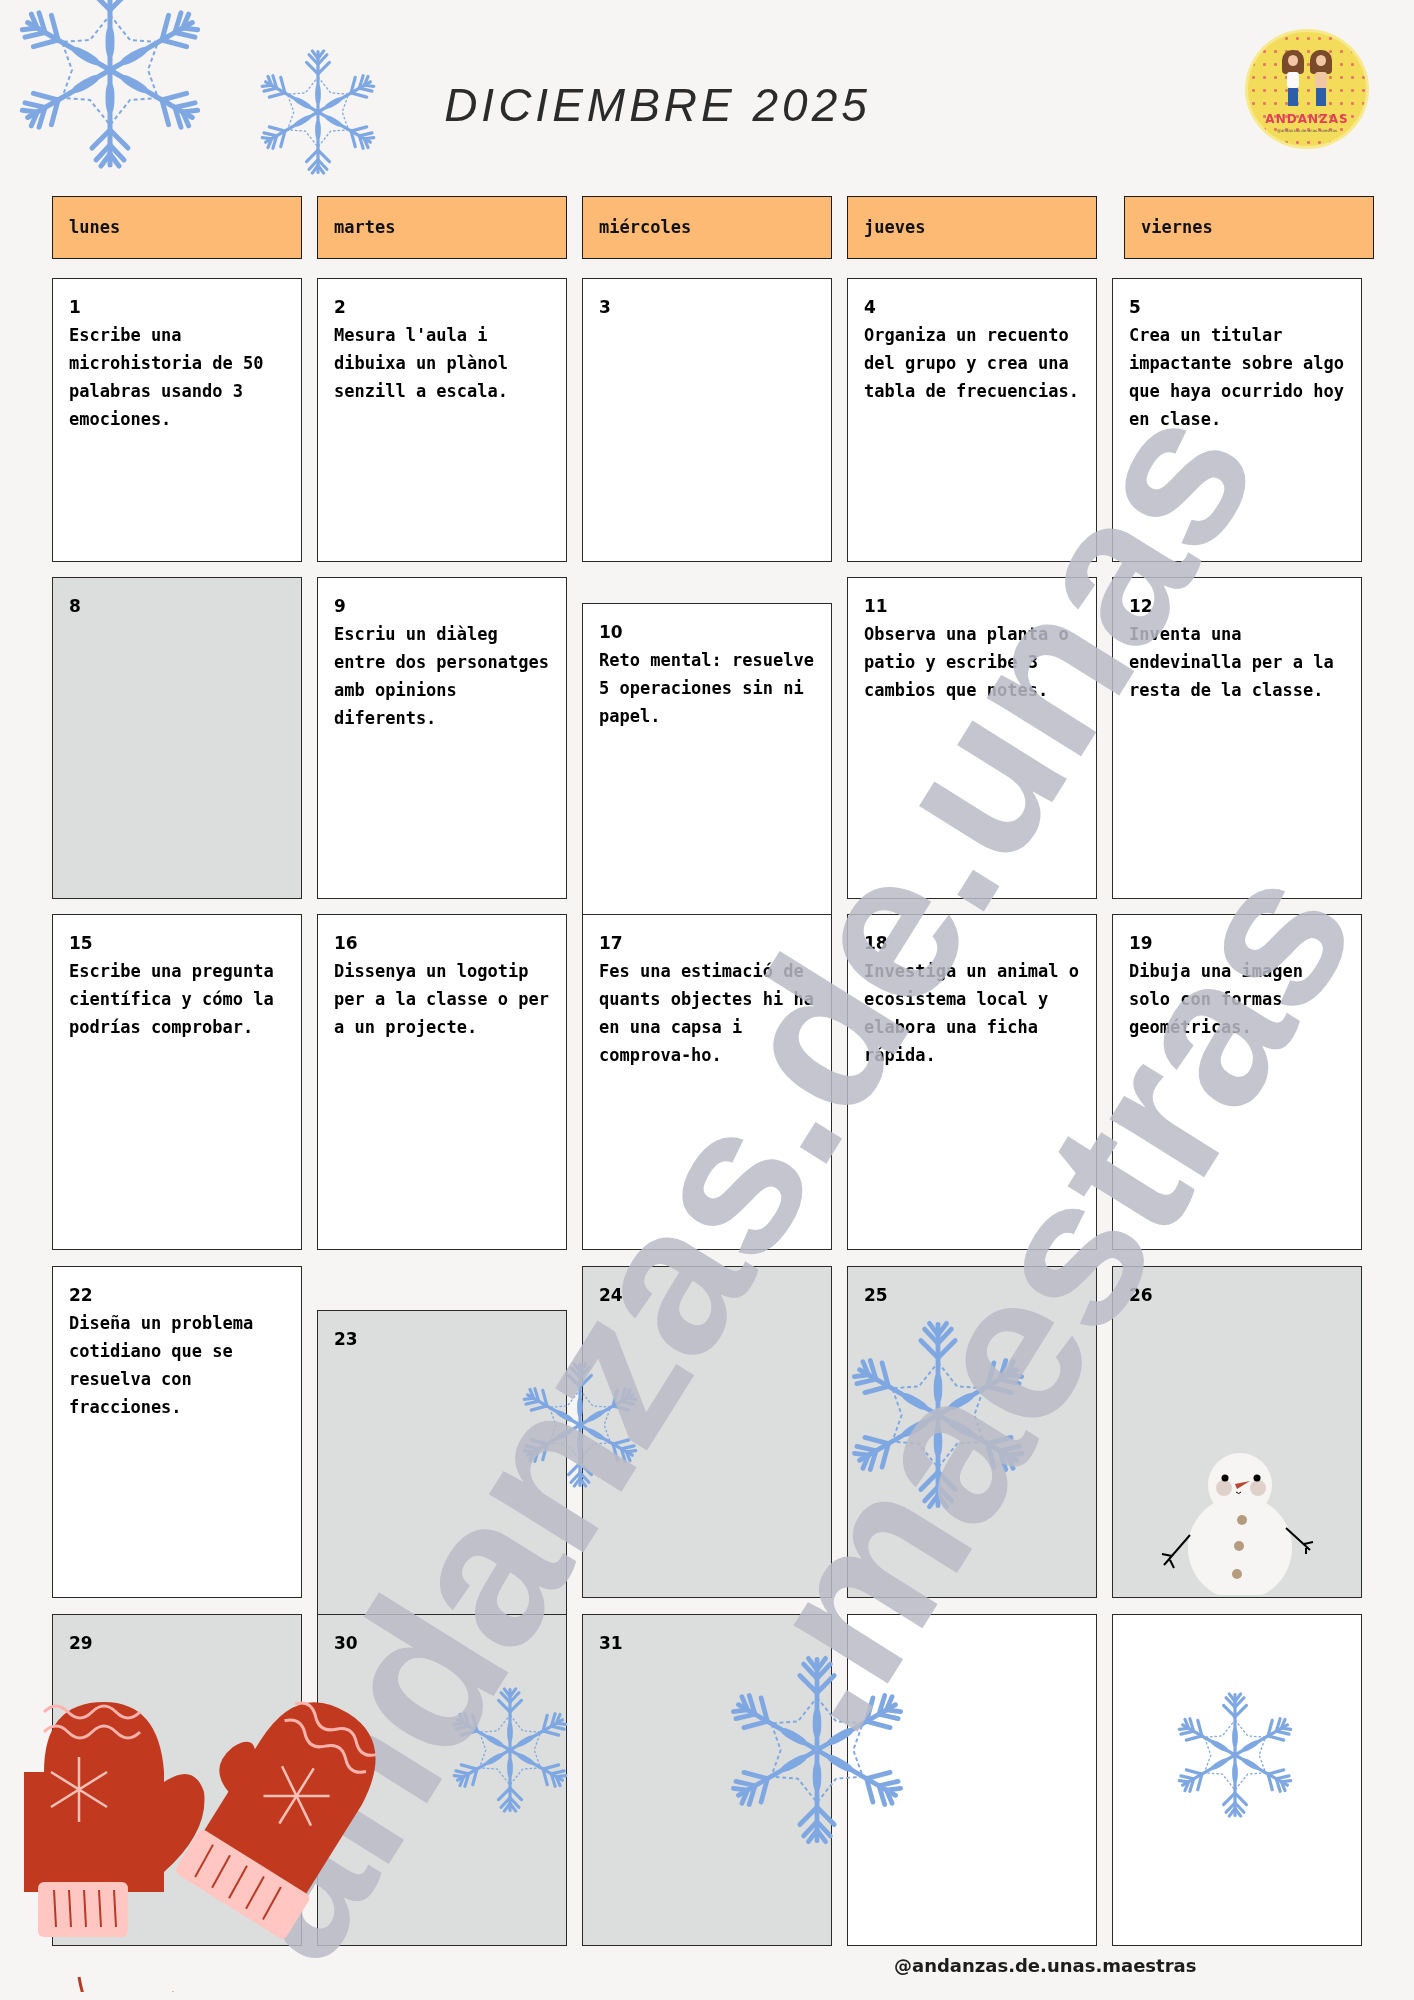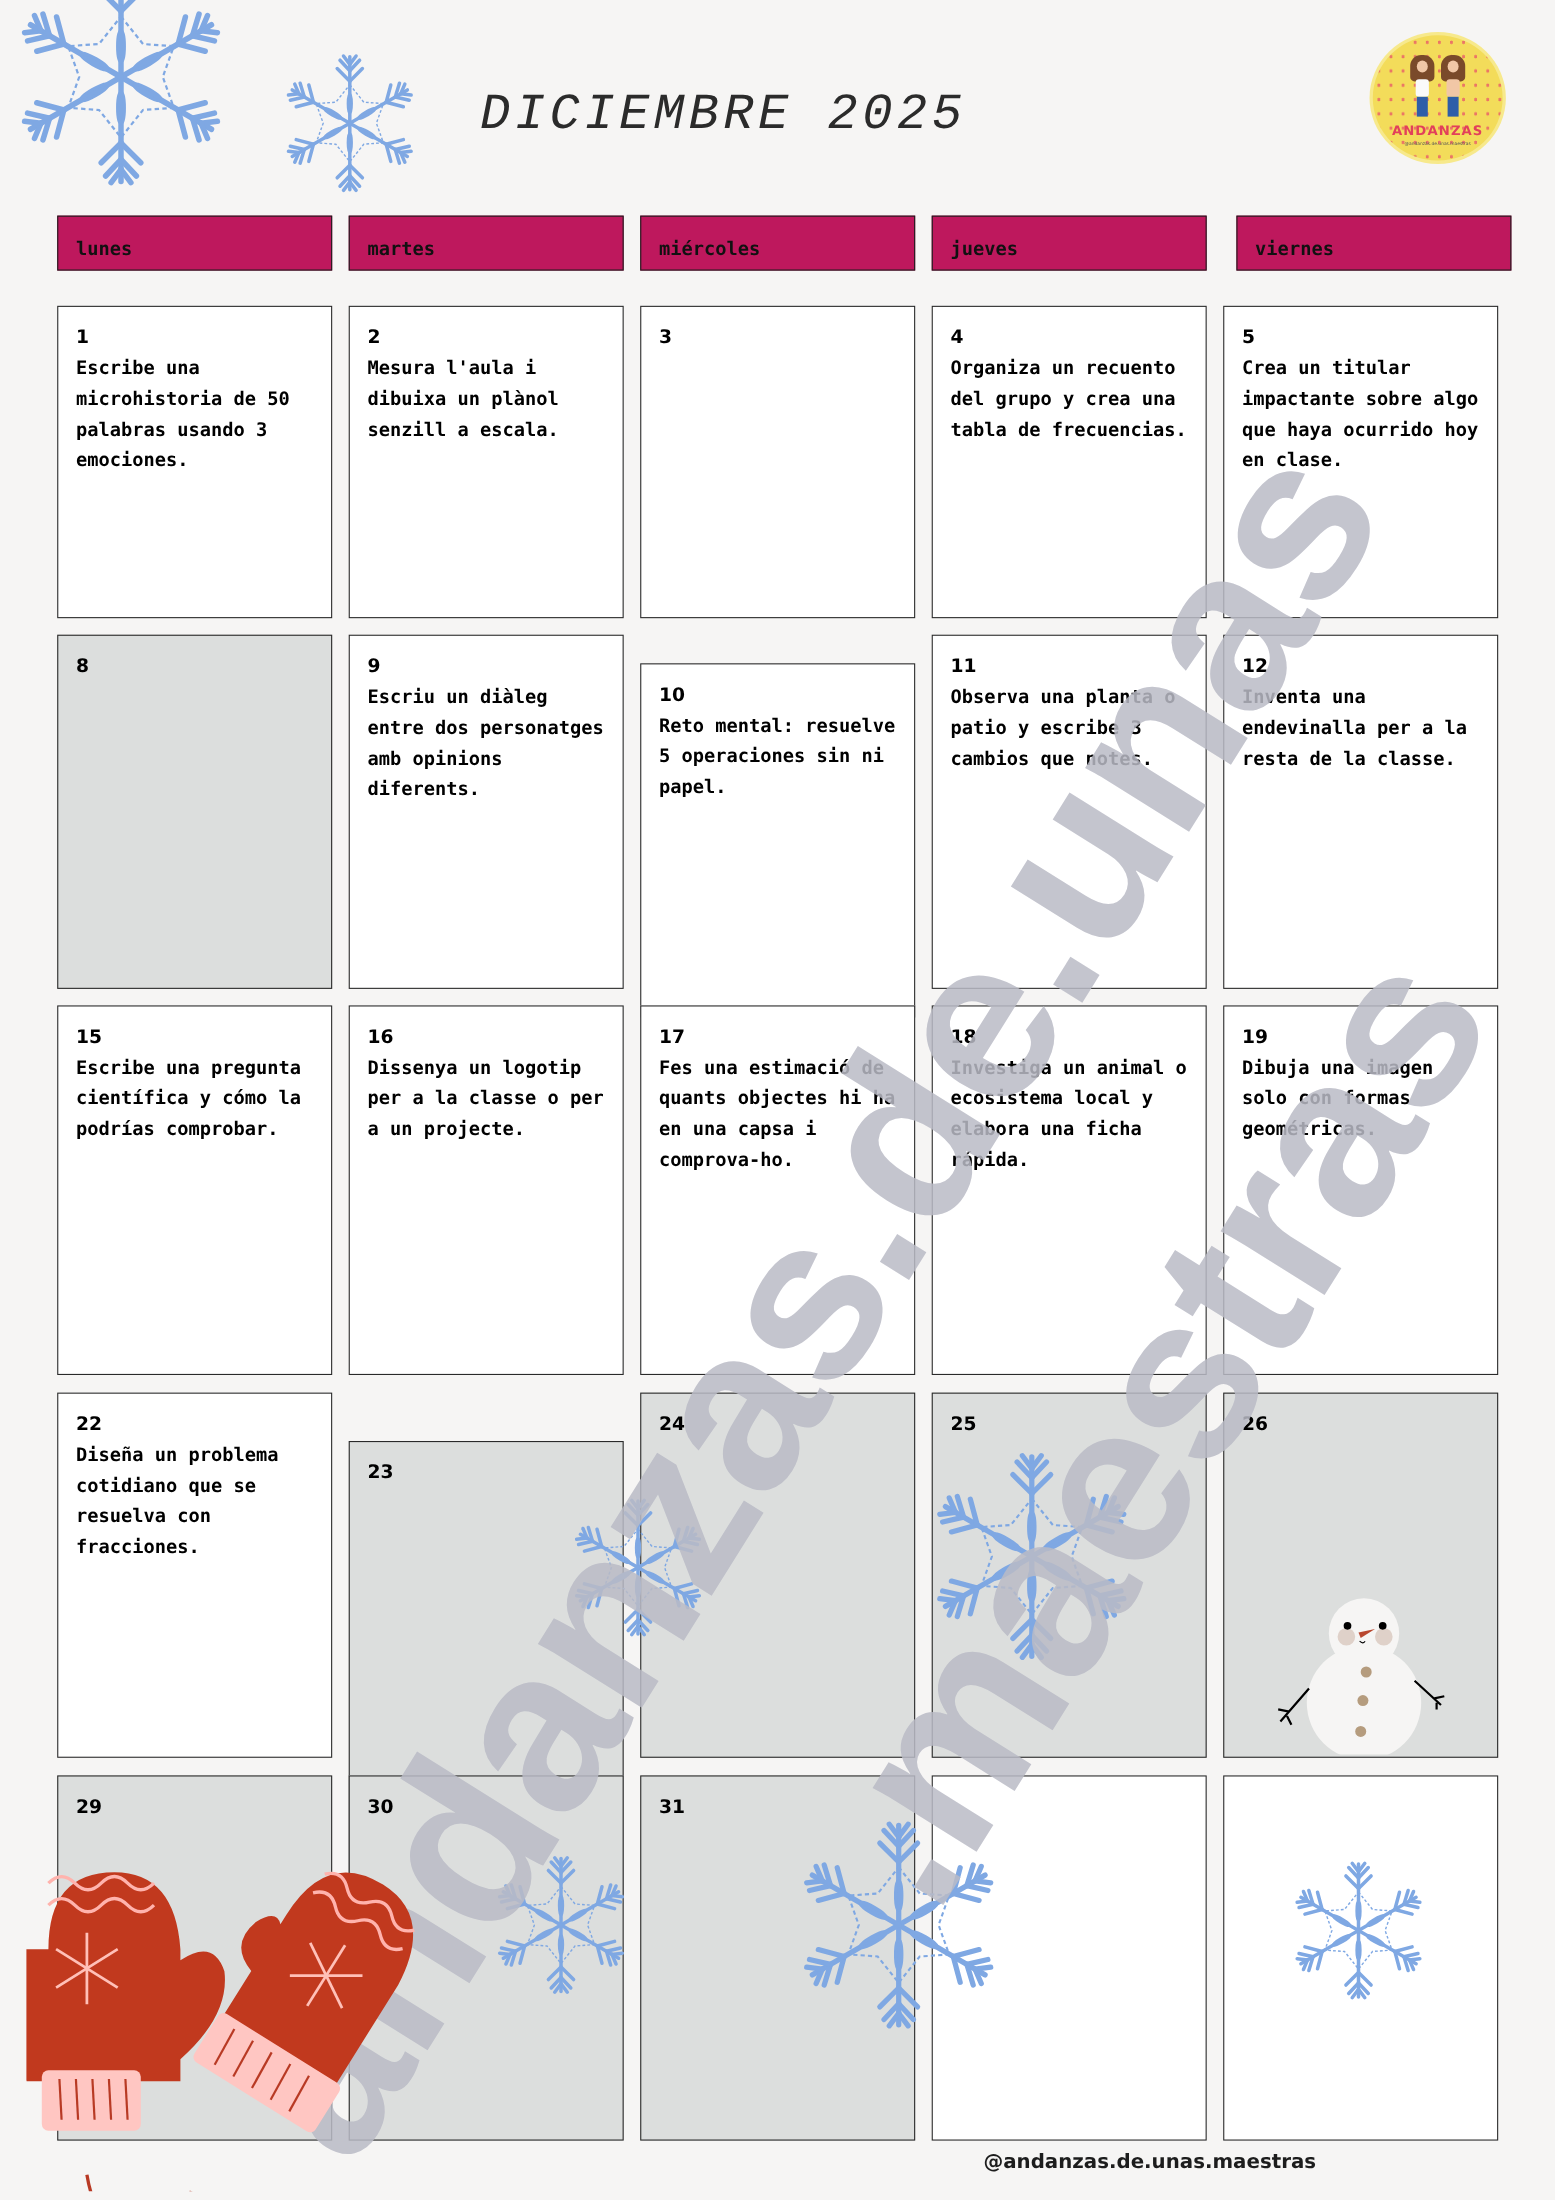--- a/index.html
+++ b/index.html
@@ -1,27 +1,27 @@
 <!DOCTYPE html>
 <html><head>
 <meta charset="utf-8">
 <style>
   html,body{margin:0;padding:0;}
   body{width:1414px;height:2000px;background:#f6f5f4;position:relative;overflow:hidden;font-family:"DejaVu Sans",sans-serif;}
-  .title{position:absolute;left:0;width:1315px;top:78px;text-align:center;font-family:Liberation Mono, monospace;font-size:46px;font-style:italic;letter-spacing:4px;color:#2b2b2b;font-weight:normal;}
+  .title{position:absolute;left:0;width:1315px;top:78px;text-align:center;font-family:Liberation Sans, sans-serif;font-size:46px;font-style:italic;letter-spacing:4px;color:#2b2b2b;font-weight:normal;}
   .logo{position:absolute;left:1248px;top:32px;width:118px;height:114px;border-radius:50%;background:#f3dc5a;box-shadow:0 0 0 3px #f7e98c;overflow:hidden;}
   .logo .girl{position:absolute;top:18px;width:22px;height:58px;}
   .logo .girl .hair{position:absolute;left:0;top:0;width:22px;height:24px;border-radius:10px 10px 4px 4px;background:#7a4a2a;}
   .logo .girl .face{position:absolute;left:6px;top:5px;width:10px;height:11px;border-radius:50%;background:#f1c7a6;}
   .logo .girl .body{position:absolute;left:5px;top:22px;width:12px;height:16px;background:#fafafa;border-radius:3px;}
   .logo .girl .legs{position:absolute;left:6px;top:38px;width:10px;height:18px;background:#2e5ea8;}
   .logo .dots{position:absolute;inset:0;background-image:radial-gradient(#e84a6a 1.2px,transparent 1.6px);background-size:11px 13px;opacity:.7;}
   .logo .brand{position:absolute;left:0;width:118px;top:80px;text-align:center;font-size:12px;font-weight:bold;color:#e2405a;letter-spacing:1px;}
   .logo .sub{position:absolute;left:0;width:118px;top:96px;text-align:center;font-size:4px;color:#555;}
-  .header{position:absolute;top:196px;height:50px;background:#be185d;border:1.5px solid #1d1d1d;box-sizing:border-box;}
+  .header{position:absolute;top:196px;height:63px;background:#fdba74;border:1.5px solid #1d1d1d;box-sizing:border-box;}
   .header span{position:absolute;left:16px;top:20px;font-family:"DejaVu Sans Mono",monospace;font-weight:bold;font-size:17px;color:#111;}
   .cell{position:absolute;border:1.5px solid #2a2a2a;box-sizing:border-box;background:#fff;}
   .cell.gray{background:#dcdedd;}
   .cell .num{position:absolute;left:16px;top:18px;font-family:"DejaVu Sans",sans-serif;font-weight:bold;font-size:17px;color:#000;}
   .cell .task{position:absolute;left:16px;top:42px;right:10px;font-family:"DejaVu Sans Mono",monospace;font-weight:bold;font-size:17px;line-height:28px;color:#000;}
   .flake{position:absolute;pointer-events:none;}
   .watermark{position:absolute;left:20px;top:980px;transform-origin:0 0;transform:rotate(-58deg);font-family:"Liberation Sans",sans-serif;font-weight:bold;font-size:210px;color:#babbc6;opacity:.85;white-space:nowrap;line-height:1;pointer-events:none;letter-spacing:-2px;}
   .watermark2{position:absolute;left:700px;top:1650px;transform-origin:0 0;transform:rotate(-58deg);font-family:"Liberation Sans",sans-serif;font-weight:bold;font-size:210px;color:#babbc6;opacity:.85;white-space:nowrap;line-height:1;pointer-events:none;letter-spacing:-2px;}
   .footer{position:absolute;left:894px;top:1955px;font-family:"DejaVu Sans",sans-serif;font-weight:bold;font-size:18px;color:#1d1d1d;}
   .snowman{position:absolute;}

